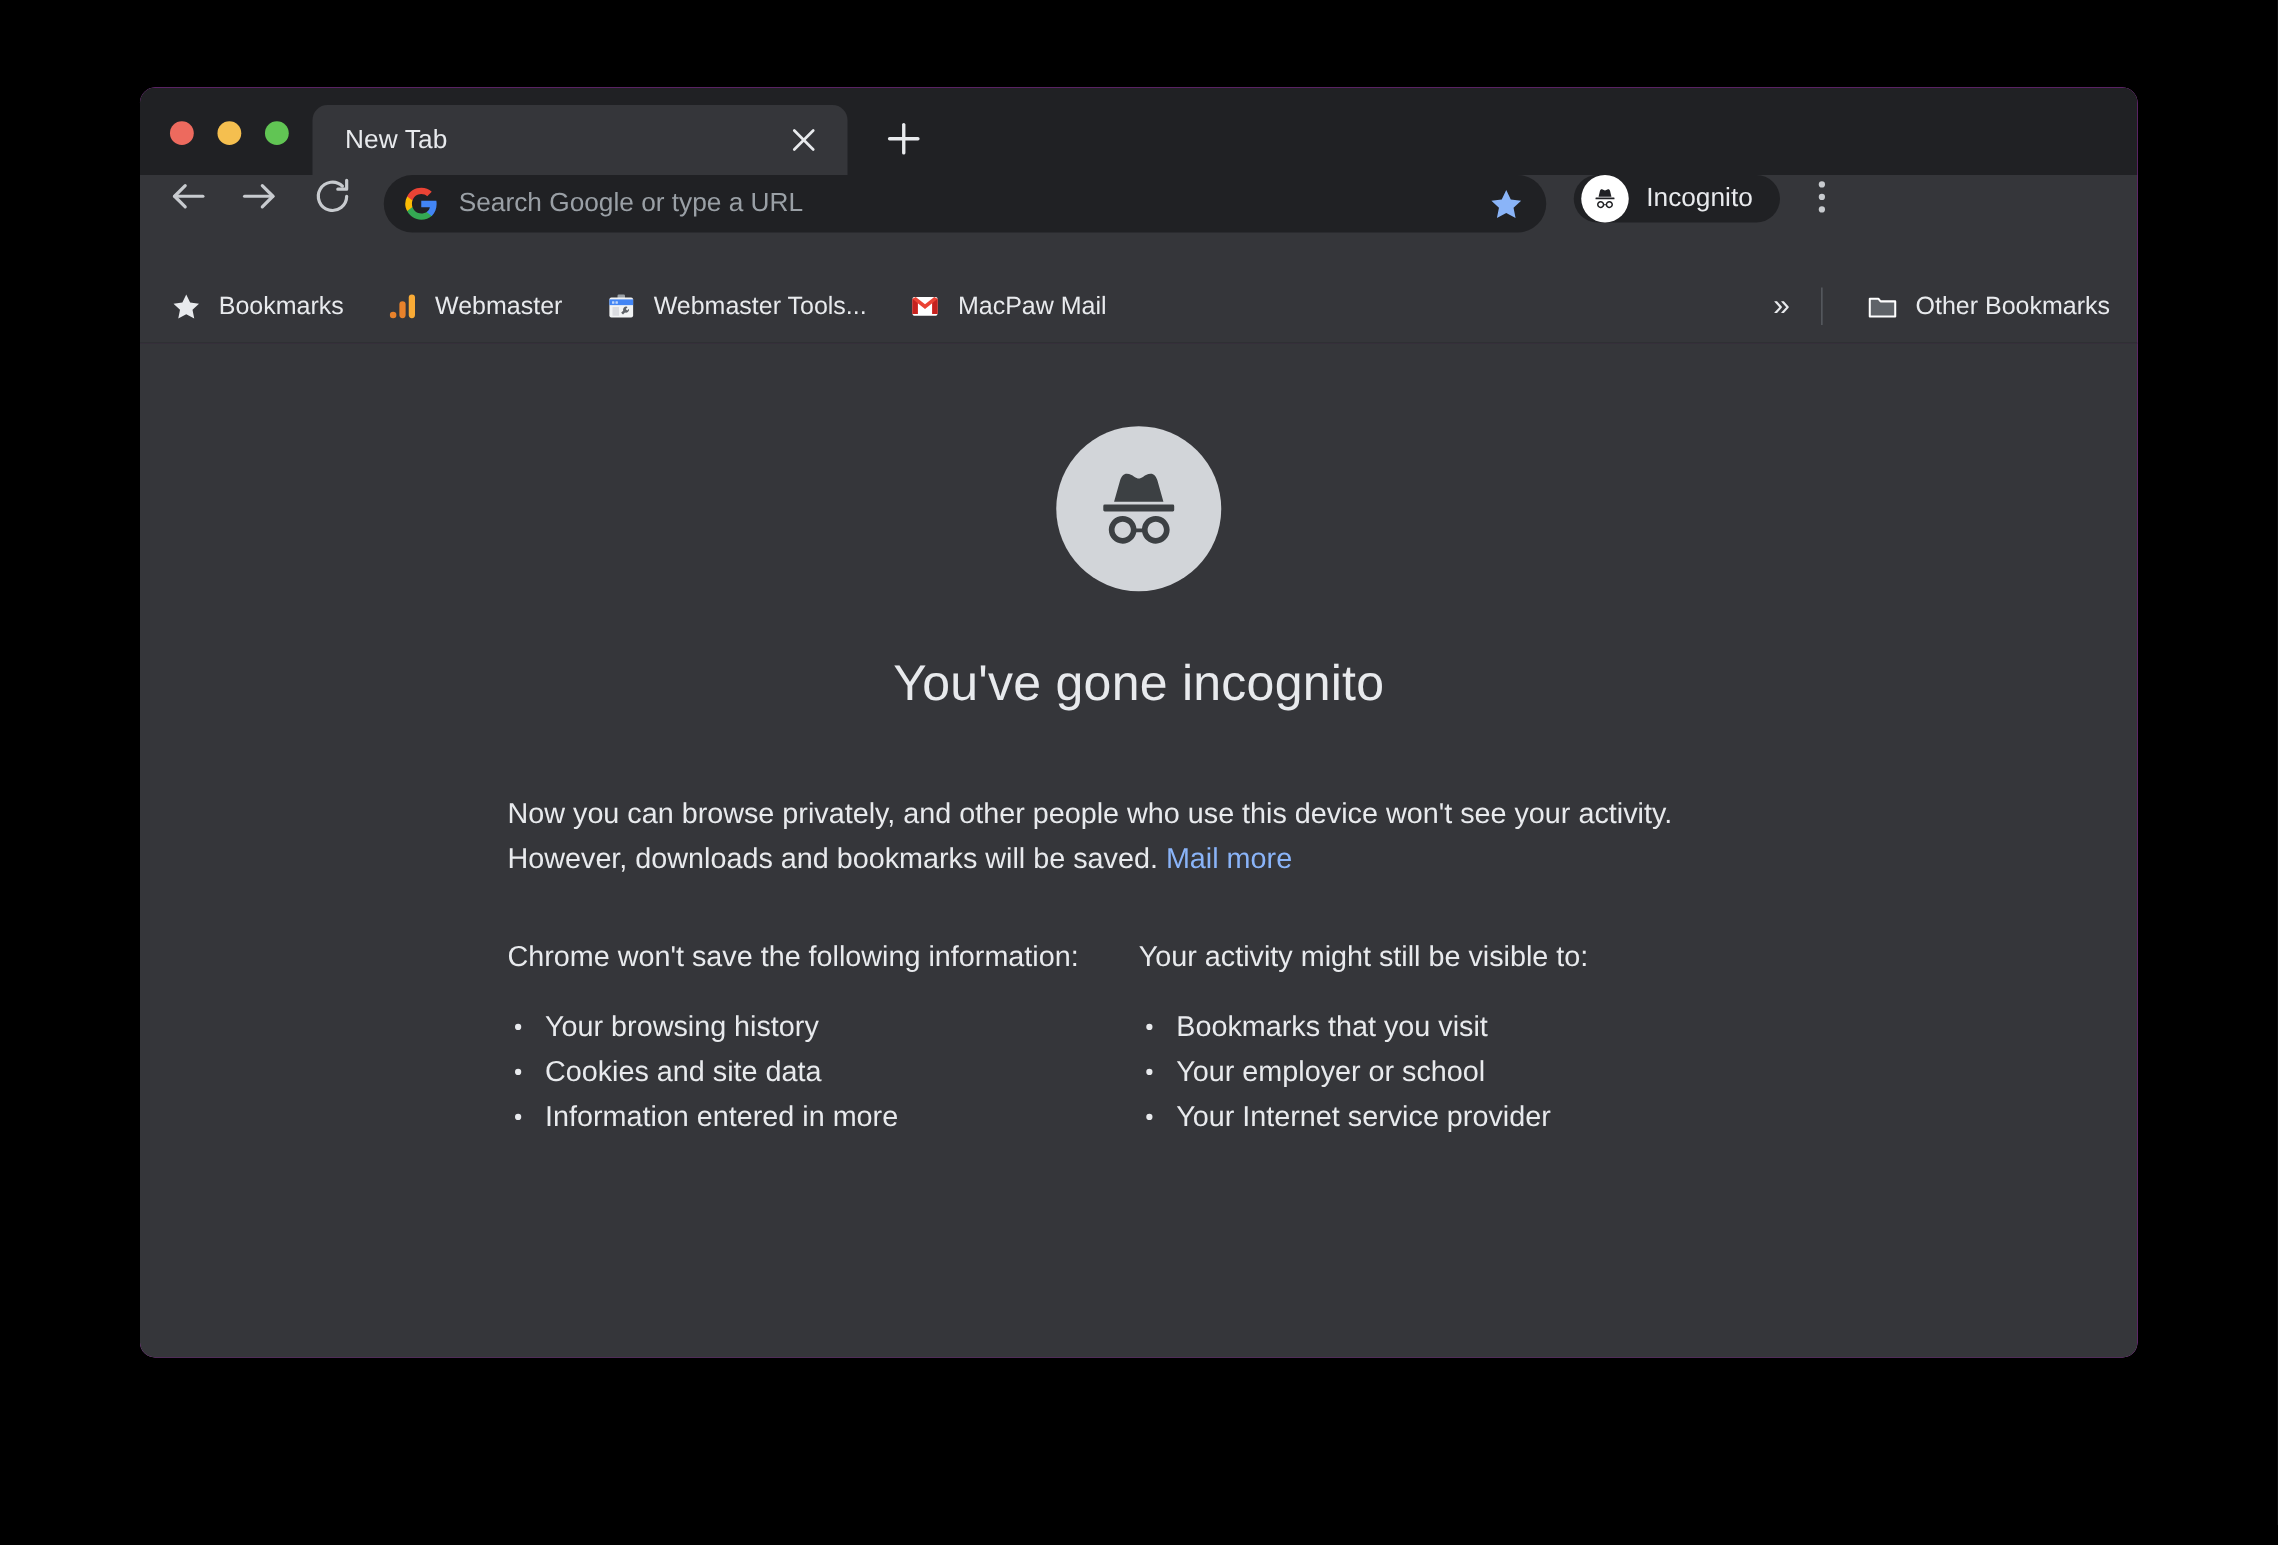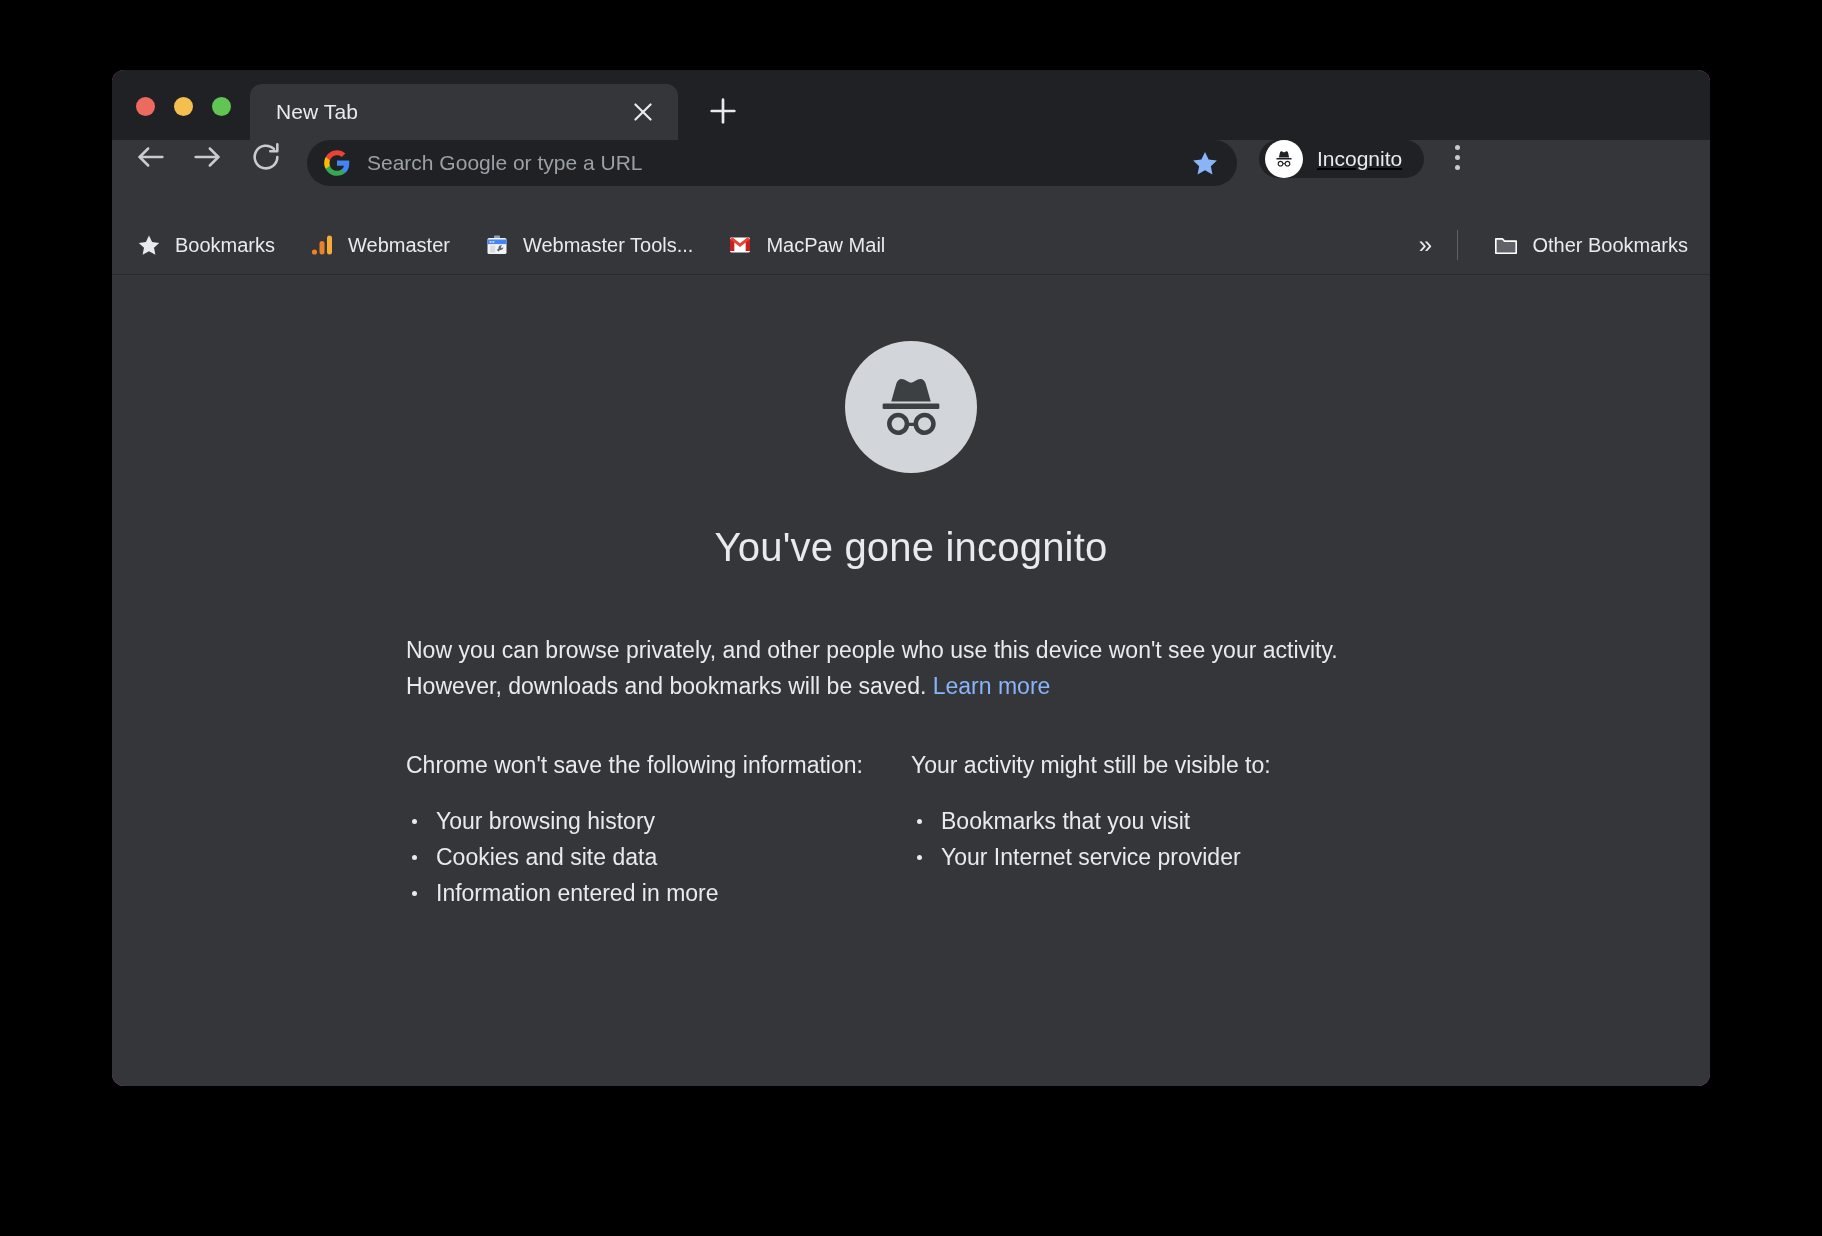--- a/index.html
+++ b/index.html
@@ -142,21 +142,20 @@
 
   #incognito-chip {
     margin-left: 22px;
     height: 38px;
     background: #202124;
     border-radius: 24px;
     display: flex;
     align-items: center;
     padding: 0 22px 0 6px;
     flex: 0 0 auto;
-    text-decoration: underline;
   }
   #incognito-chip-avatar {
     width: 38px; height: 38px;
     border-radius: 50%;
     background: #FFFFFF;
     display: flex;
     align-items: center;
     justify-content: center;
     flex: 0 0 auto;
   }
@@ -465,38 +464,39 @@
         <path d="M16.2 12.2c.55-1.75 1.5-2.8 2.8-2.8 1.4 0 2.15.65 3.1 1.2.75.45 1.35.75 1.9.75s1.15-.3 1.9-.75c.95-.55 1.7-1.2 3.1-1.2 1.3 0 2.25 1.05 2.8 2.8l2.5 8.9h-20.6l2.5-8.9z"></path>
         <rect x="9.2" y="22.2" width="29.6" height="2.9" rx="0.6"></rect>
         <path d="M17.3 27c-3.2 0-5.8 2.6-5.8 5.8s2.6 5.8 5.8 5.8c2.85 0 5.2-2.05 5.7-4.75h2.4c.5 2.7 2.85 4.75 5.7 4.75 3.2 0 5.8-2.6 5.8-5.8s-2.6-5.8-5.8-5.8c-3 0-5.45 2.3-5.75 5.2h-2.3c-.3-2.9-2.75-5.2-5.75-5.2zm0 2.4c1.9 0 3.4 1.5 3.4 3.4s-1.5 3.4-3.4 3.4-3.4-1.5-3.4-3.4 1.5-3.4 3.4-3.4zm13.8 0c1.9 0 3.4 1.5 3.4 3.4s-1.5 3.4-3.4 3.4-3.4-1.5-3.4-3.4 1.5-3.4 3.4-3.4z"></path>
       </svg>
     </div>
 
     <div id="incognito-heading">You've gone incognito</div>
 
     <div id="intro-block">
       <div class="intro-line">Now you can browse privately, and other people who use this device won't see your activity.</div>
-      <div class="intro-line"><span>However, downloads and bookmarks will be saved. </span><a id="learn-more-link" href="#">Learn more</a></div>
+      <div class="intro-line"><span>However, downloads and bookmarks will be saved. </span><a id="learn-more-link" href="#">Mail more</a></div>
     </div>
 
     <div id="columns">
 
       <div class="column">
         <div class="column-heading">Chrome won't save the following information:</div>
         <ul class="bullet-list">
           <li class="bullet-item">Your browsing history</li>
           <li class="bullet-item">Cookies and site data</li>
           <li class="bullet-item">Information entered in more</li>
         </ul>
       </div>
 
       <div class="column">
         <div class="column-heading">Your activity might still be visible to:</div>
         <ul class="bullet-list">
           <li class="bullet-item">Bookmarks that you visit</li>
+          <li class="bullet-item">Your employer or school</li>
           <li class="bullet-item">Your Internet service provider</li>
         </ul>
       </div>
 
     </div>
   </div>
 
 </div>
 
 </body></html>

